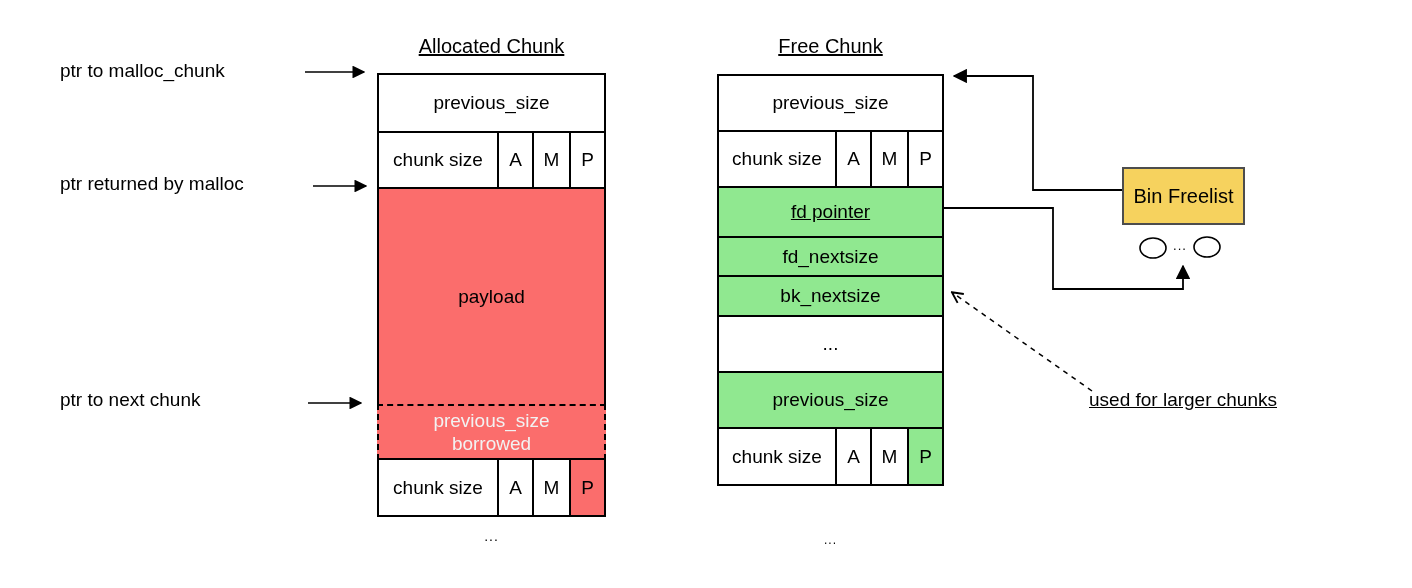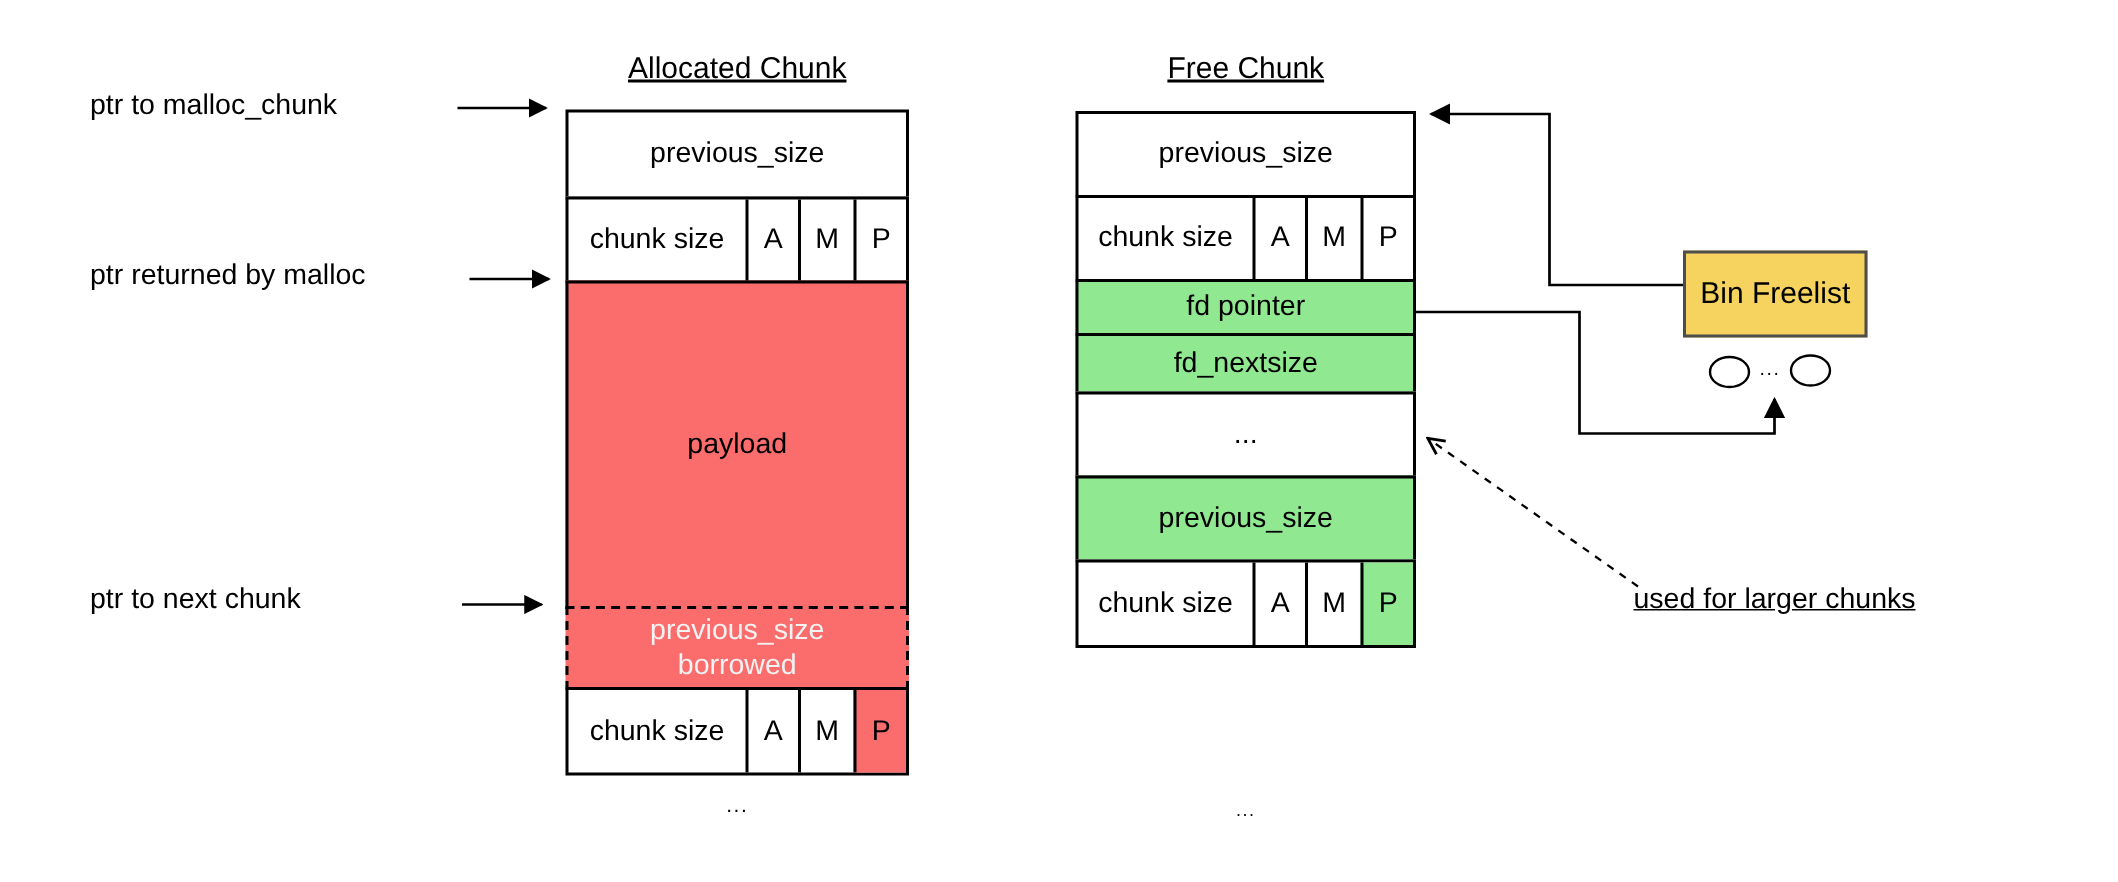--- a/index.html
+++ b/index.html
@@ -145,25 +145,28 @@
   <div class="chunk-table" style="left:717px;top:74px;width:227px;">
     <div class="row" style="height:58px;">
       <span>previous_size</span>
     </div>
     <div class="row size-row" style="height:58px;">
       <div class="cell first">chunk size</div>
       <div class="cell flag" style="width:35px;">A</div>
       <div class="cell flag" style="width:37px;">M</div>
       <div class="cell flag" style="width:35px;">P</div>
     </div>
-    <div class="row green" style="height:38px;">
+    <div class="row green" style="height:52px;text-decoration:underline;">
       <span>fd pointer</span>
     </div>
     <div class="row green" style="height:41px;">
       <span>fd_nextsize</span>
+    </div>
+    <div class="row green" style="height:42px;">
+      <span>bk_nextsize</span>
     </div>
     <div class="row" style="height:58px;">
       <span>...</span>
     </div>
     <div class="row green" style="height:58px;">
       <span>previous_size</span>
     </div>
     <div class="row size-row" style="height:59px;">
       <div class="cell first">chunk size</div>
       <div class="cell flag" style="width:35px;">A</div>

